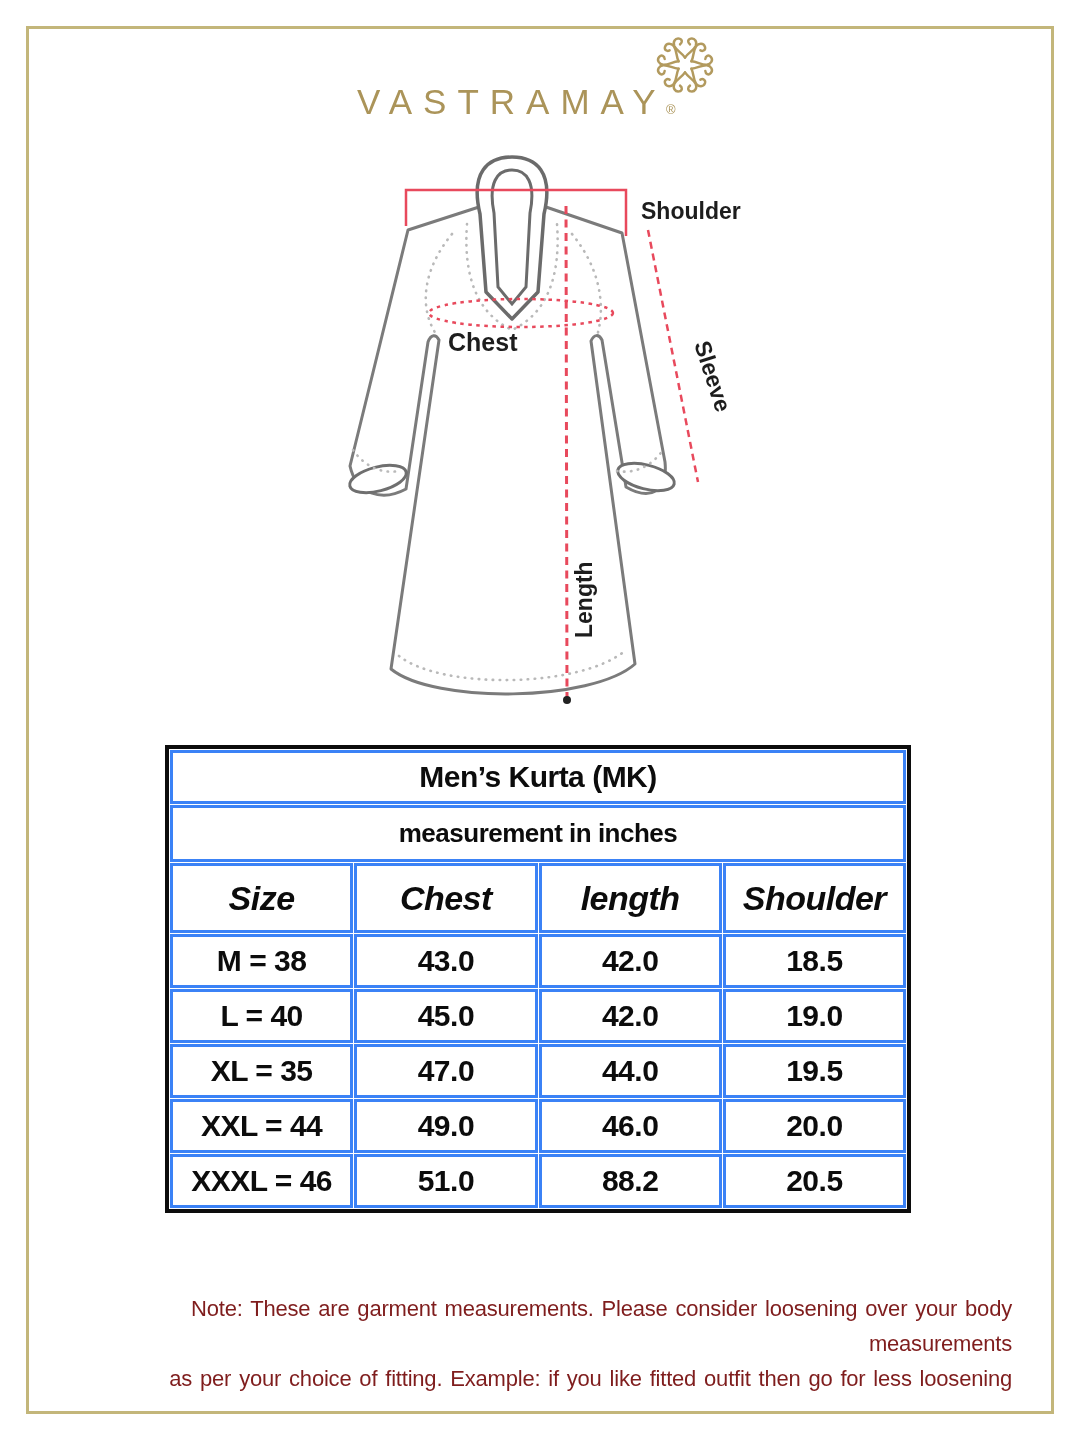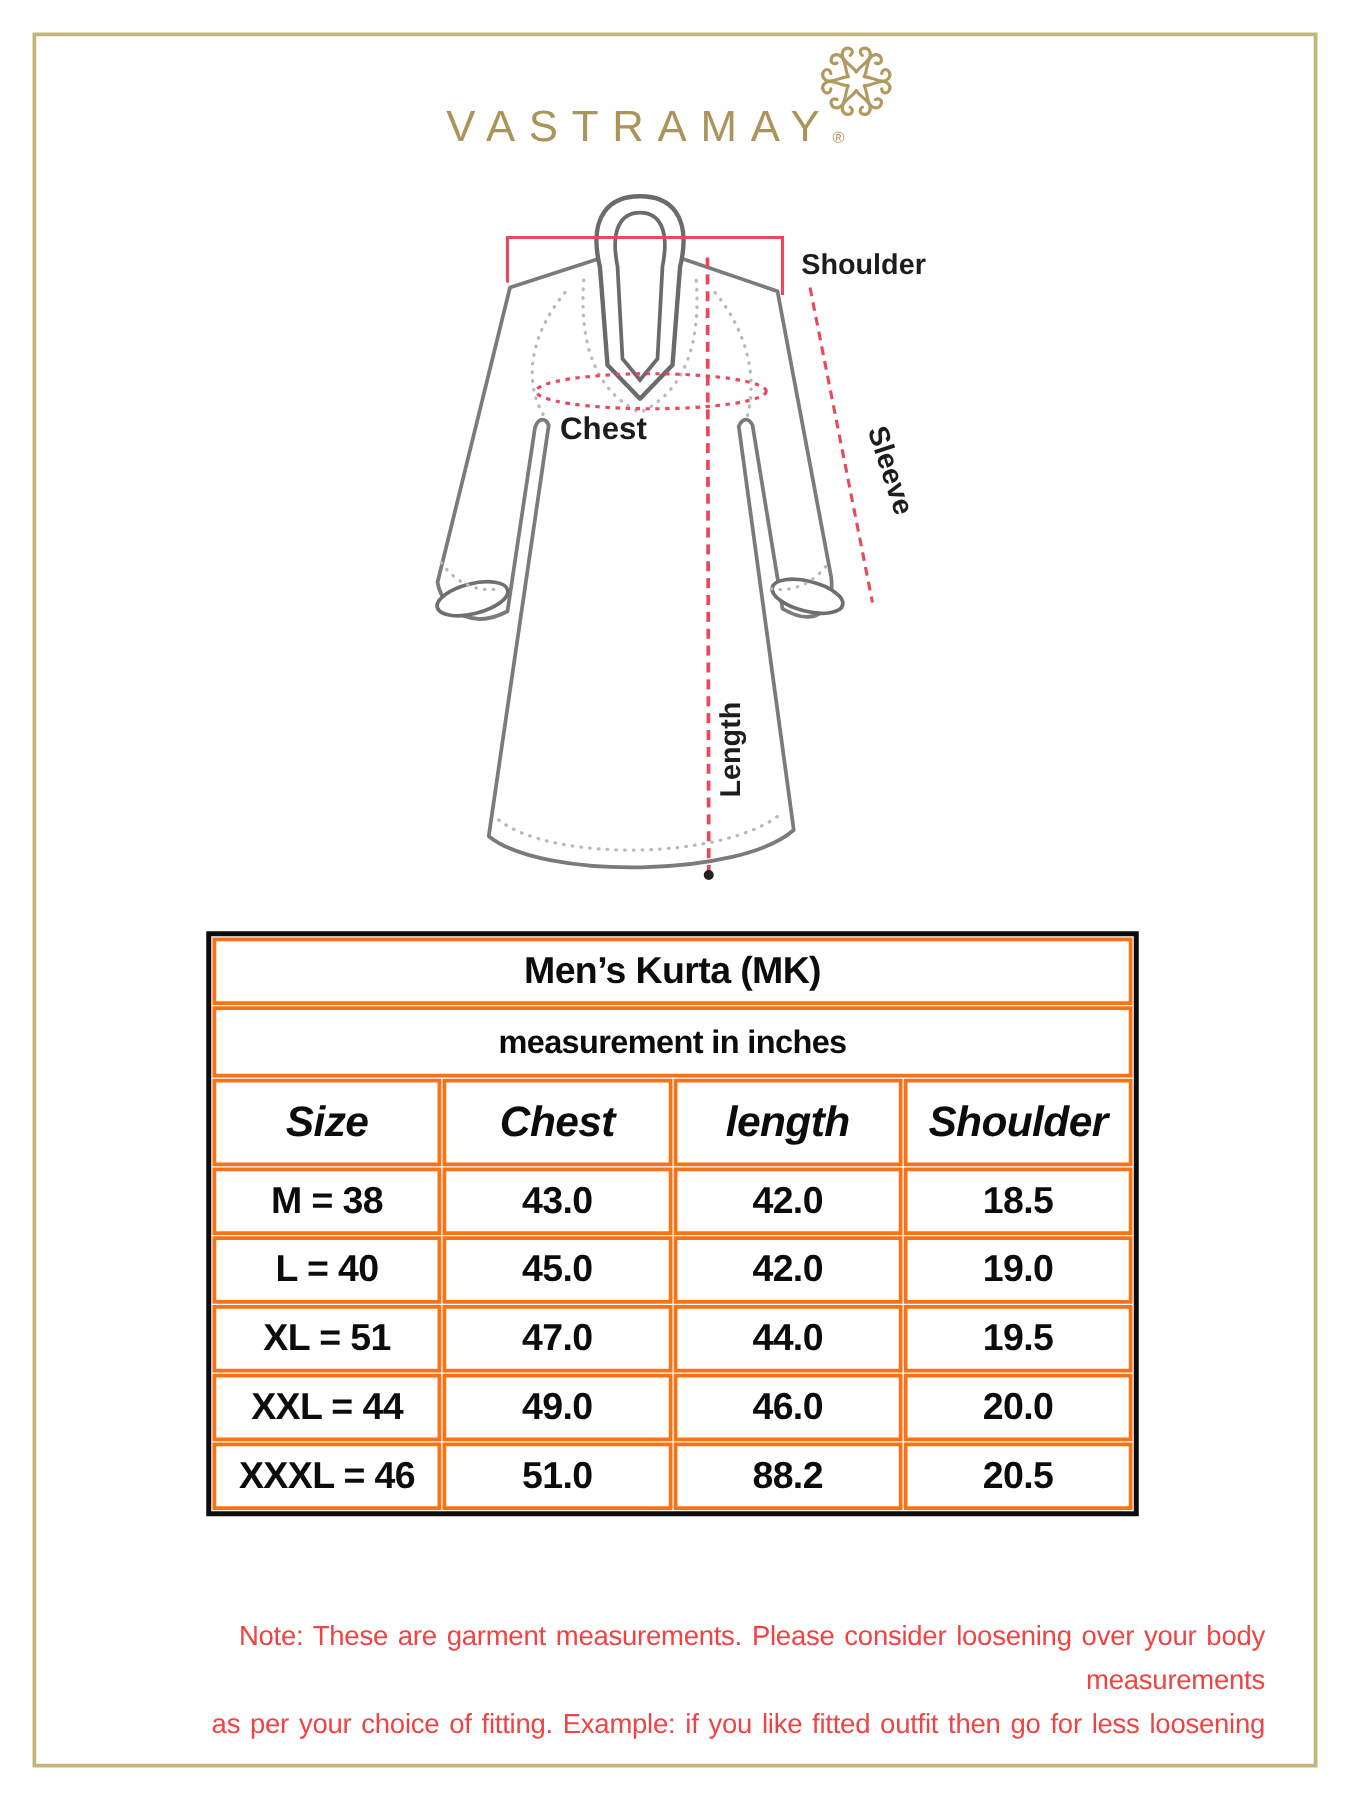--- a/index.html
+++ b/index.html
@@ -50,42 +50,42 @@
     position: absolute;
     left: 165px; top: 745px;
     width: 746px;
     border-collapse: separate;
     border-spacing: 1.5px;
     border: 4px solid #0c0c0c;
     background: #ffffff;
     table-layout: fixed;
   }
   table.chart td {
-    border: 3px solid #f97316;
+    border: 3px solid #3b82f6;
     text-align: center;
     font-weight: bold;
     color: #0c0c0c;
     padding: 0;
     letter-spacing: -0.5px;
     overflow: hidden;
   }
   tr.r-title td  { height: 48px; font-size: 30px; }
   tr.r-sub td    { height: 51px; font-size: 26px; }
   tr.r-head td   { height: 64px; font-size: 34px; font-style: italic; }
   tr.r-data td   { height: 48px; font-size: 30px; }
   td.size-cell   { text-align: left; padding-left: 14px; }
   
   .note {
     position: absolute;
     left: 60px; top: 1291px;
     width: 952px;
     text-align: right;
     font-size: 22px;
     line-height: 35px;
-    color: #ef4444;
+    color: #7f1d1d;
     letter-spacing: -0.2px;
     word-spacing: 2px;
   }
 </style>
 </head>
 <body>
 
 <div class="page">
   <div class="gold-border"></div>
 
@@ -174,21 +174,21 @@
       <td>42.0</td>
       <td>18.5</td>
     </tr>
     <tr class="r-data">
       <td class="size-cell">L = 40</td>
       <td>45.0</td>
       <td>42.0</td>
       <td>19.0</td>
     </tr>
     <tr class="r-data">
-      <td class="size-cell">XL = 51</td>
+      <td class="size-cell">XL = 35</td>
       <td>47.0</td>
       <td>44.0</td>
       <td>19.5</td>
     </tr>
     <tr class="r-data">
       <td class="size-cell">XXL = 44</td>
       <td>49.0</td>
       <td>46.0</td>
       <td>20.0</td>
     </tr>

